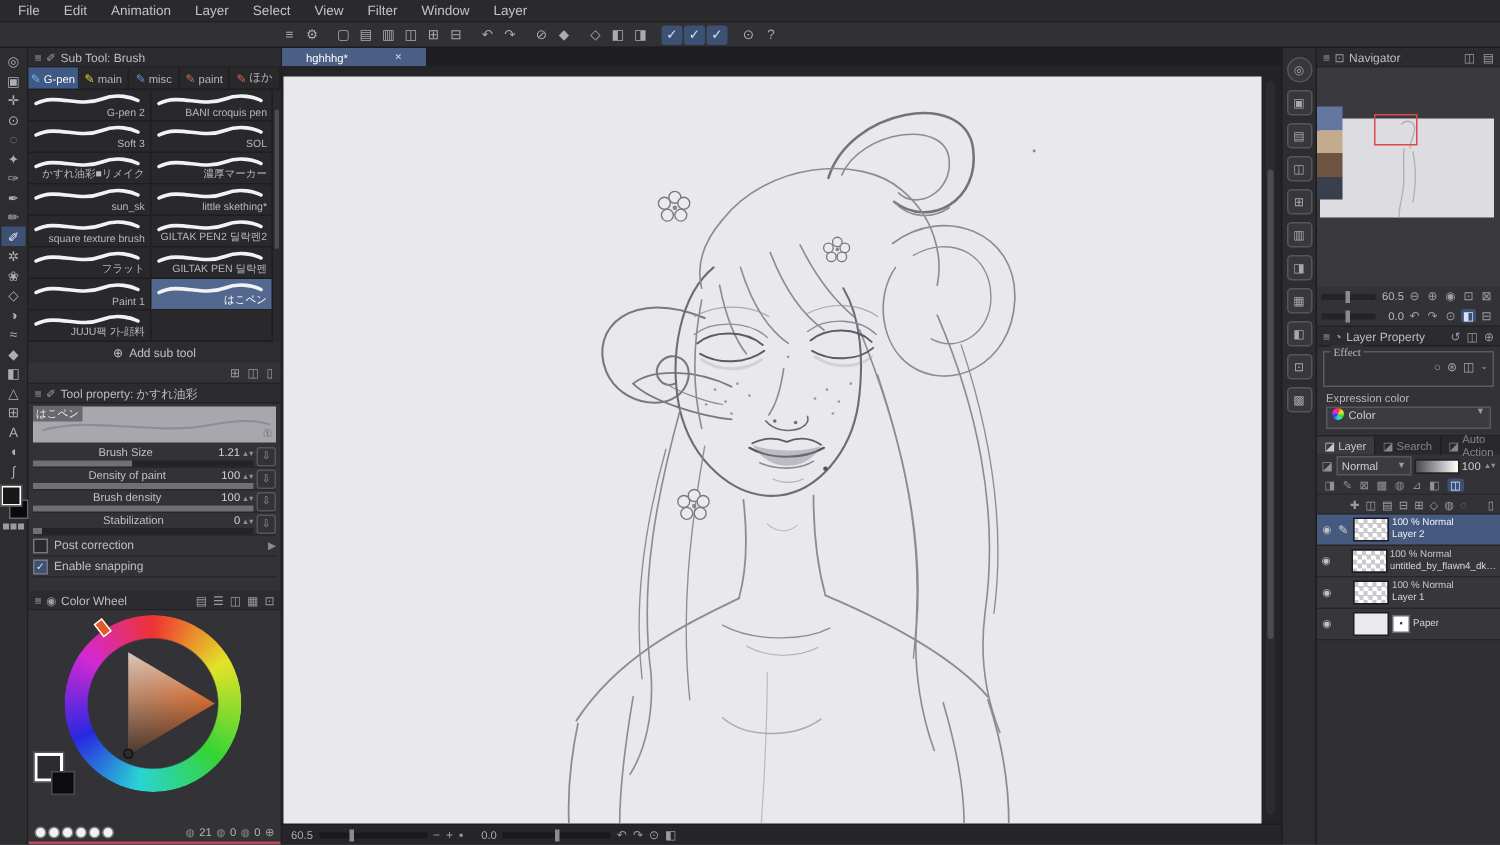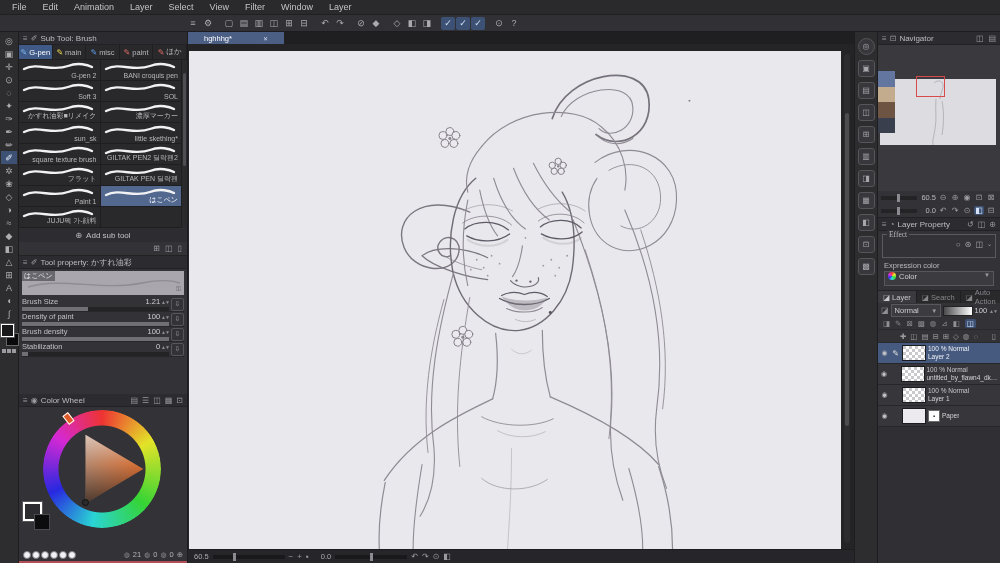--- a/index.html
+++ b/index.html
@@ -48,21 +48,21 @@
   .vscroll i{position:absolute;left:1px;right:1px;top:8%;height:55%;background:#4d4d52;border-radius:2px;}
   .addrow{height:14px;display:flex;align-items:center;justify-content:center;gap:4px;font-size:8px;color:#c2c2c6;background:#2d2d31;flex:none;}
   .stfoot{height:13px;display:flex;align-items:center;justify-content:flex-end;gap:5px;padding:0 5px;font-size:8px;color:#9a9a9e;background:#333337;border-bottom:1px solid #222;flex:none;}
   
   .tprop{height:138px;display:flex;flex-direction:column;flex:none;}
   .tpprev{height:24px;margin:2px 3px;background:#a9a7ad;position:relative;flex:none;}
   .tpprev .tag{position:absolute;left:0;top:0;background:#69686e;color:#eee;font-size:7px;padding:0 2px;}
   .tpprev svg{position:absolute;left:0;top:0;}
   .tpprev .lock{position:absolute;right:3px;bottom:2px;font-size:7px;color:#5c5b60;}
   .srow{display:flex;align-items:center;margin:0 3px;border-bottom:1px solid #27272b;height:14px;gap:2px;}
-  .smain{flex:1;display:flex;flex-direction:column;justify-content:center;gap:1px;min-width:0;}
+  .smain{flex:1;display:flex;flex-direction:column;justify-content:center;gap:1px;min-width:0;text-align:center;}
   .sline{display:flex;align-items:baseline;font-size:7.5px;color:#c0c0c4;}
   .sline .lab{flex:1;}
   .sline .val{color:#d2d2d6;}
   .sline .stp{font-size:5px;color:#8e8e92;margin-left:1px;letter-spacing:-1px;}
   .strack{height:4px;background:#242427;position:relative;}
   .strack i{position:absolute;left:0;top:0;bottom:0;background:#6f6f74;}
   .sbtn{width:11px;height:11px;border:1px solid #55555a;border-radius:2px;display:flex;align-items:center;justify-content:center;font-size:7px;color:#9a9a9e;flex:none;}
   .orow{display:flex;align-items:center;gap:4px;margin:0 3px;height:13px;font-size:8px;color:#c0c0c4;border-bottom:1px solid #27272b;}
   .cb{width:8px;height:8px;border:1px solid #77777c;background:#2a2a2d;display:flex;align-items:center;justify-content:center;font-size:7px;color:#dfe7f4;}
   .cb.on{background:#3c5174;}
@@ -436,20 +436,31 @@
                   <span class="val">0</span>
                   <span class="stp">▲▼</span>
                 </div>
                 <div class="strack">
                   <i style="width: 4%;"></i>
                 </div>
               </div>
               <span class="sbtn">⇩</span>
             </div>
           </div>
+        <div id="opts">
+            <div class="orow">
+              <span class="cb"></span>
+              <span>Post correction</span>
+              <span class="arr">▶</span>
+            </div>
+            <div class="orow">
+              <span class="cb on">✓</span>
+              <span>Enable snapping</span>
+            </div>
+          </div>
       </div>
 
       <div class="cwheel">
         <div class="panel-h">
           <span class="hic">≡</span>
           <span class="hic">◉</span>
           <span>Color Wheel</span>
           <span style="margin-left:auto;display:flex;gap:4px;">
             <span class="hic">▤</span>
             <span class="hic">☰</span>

